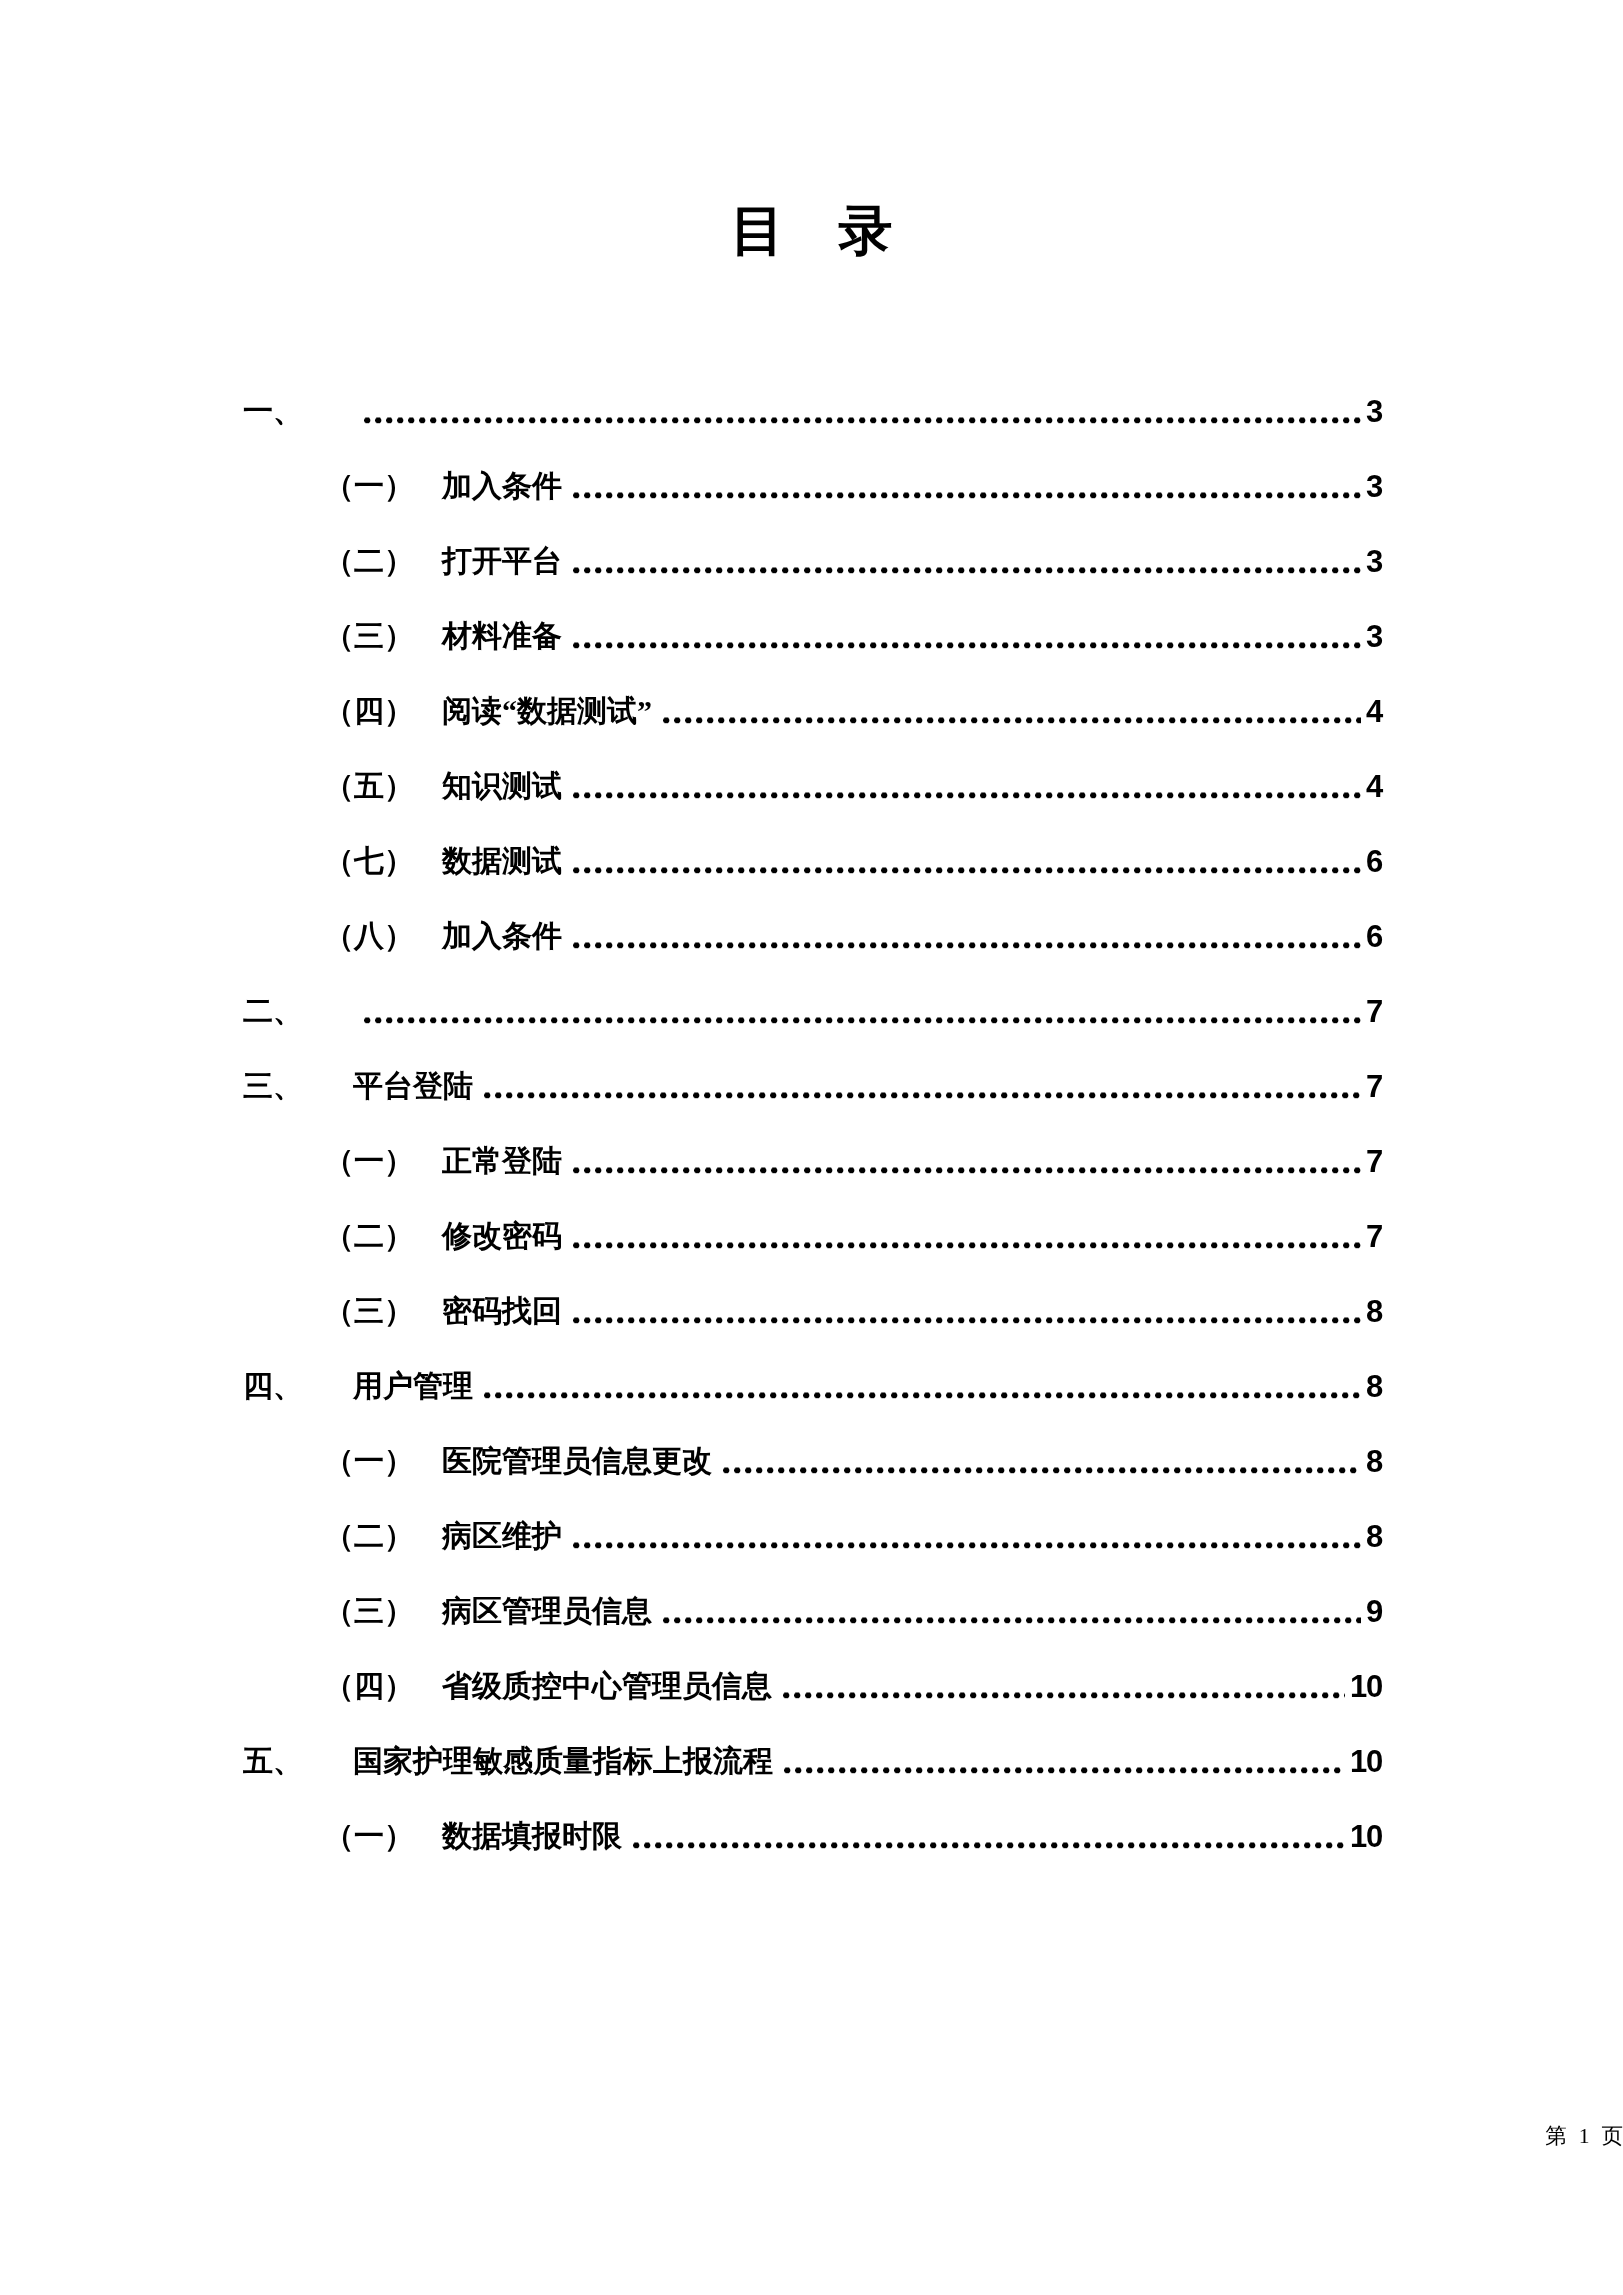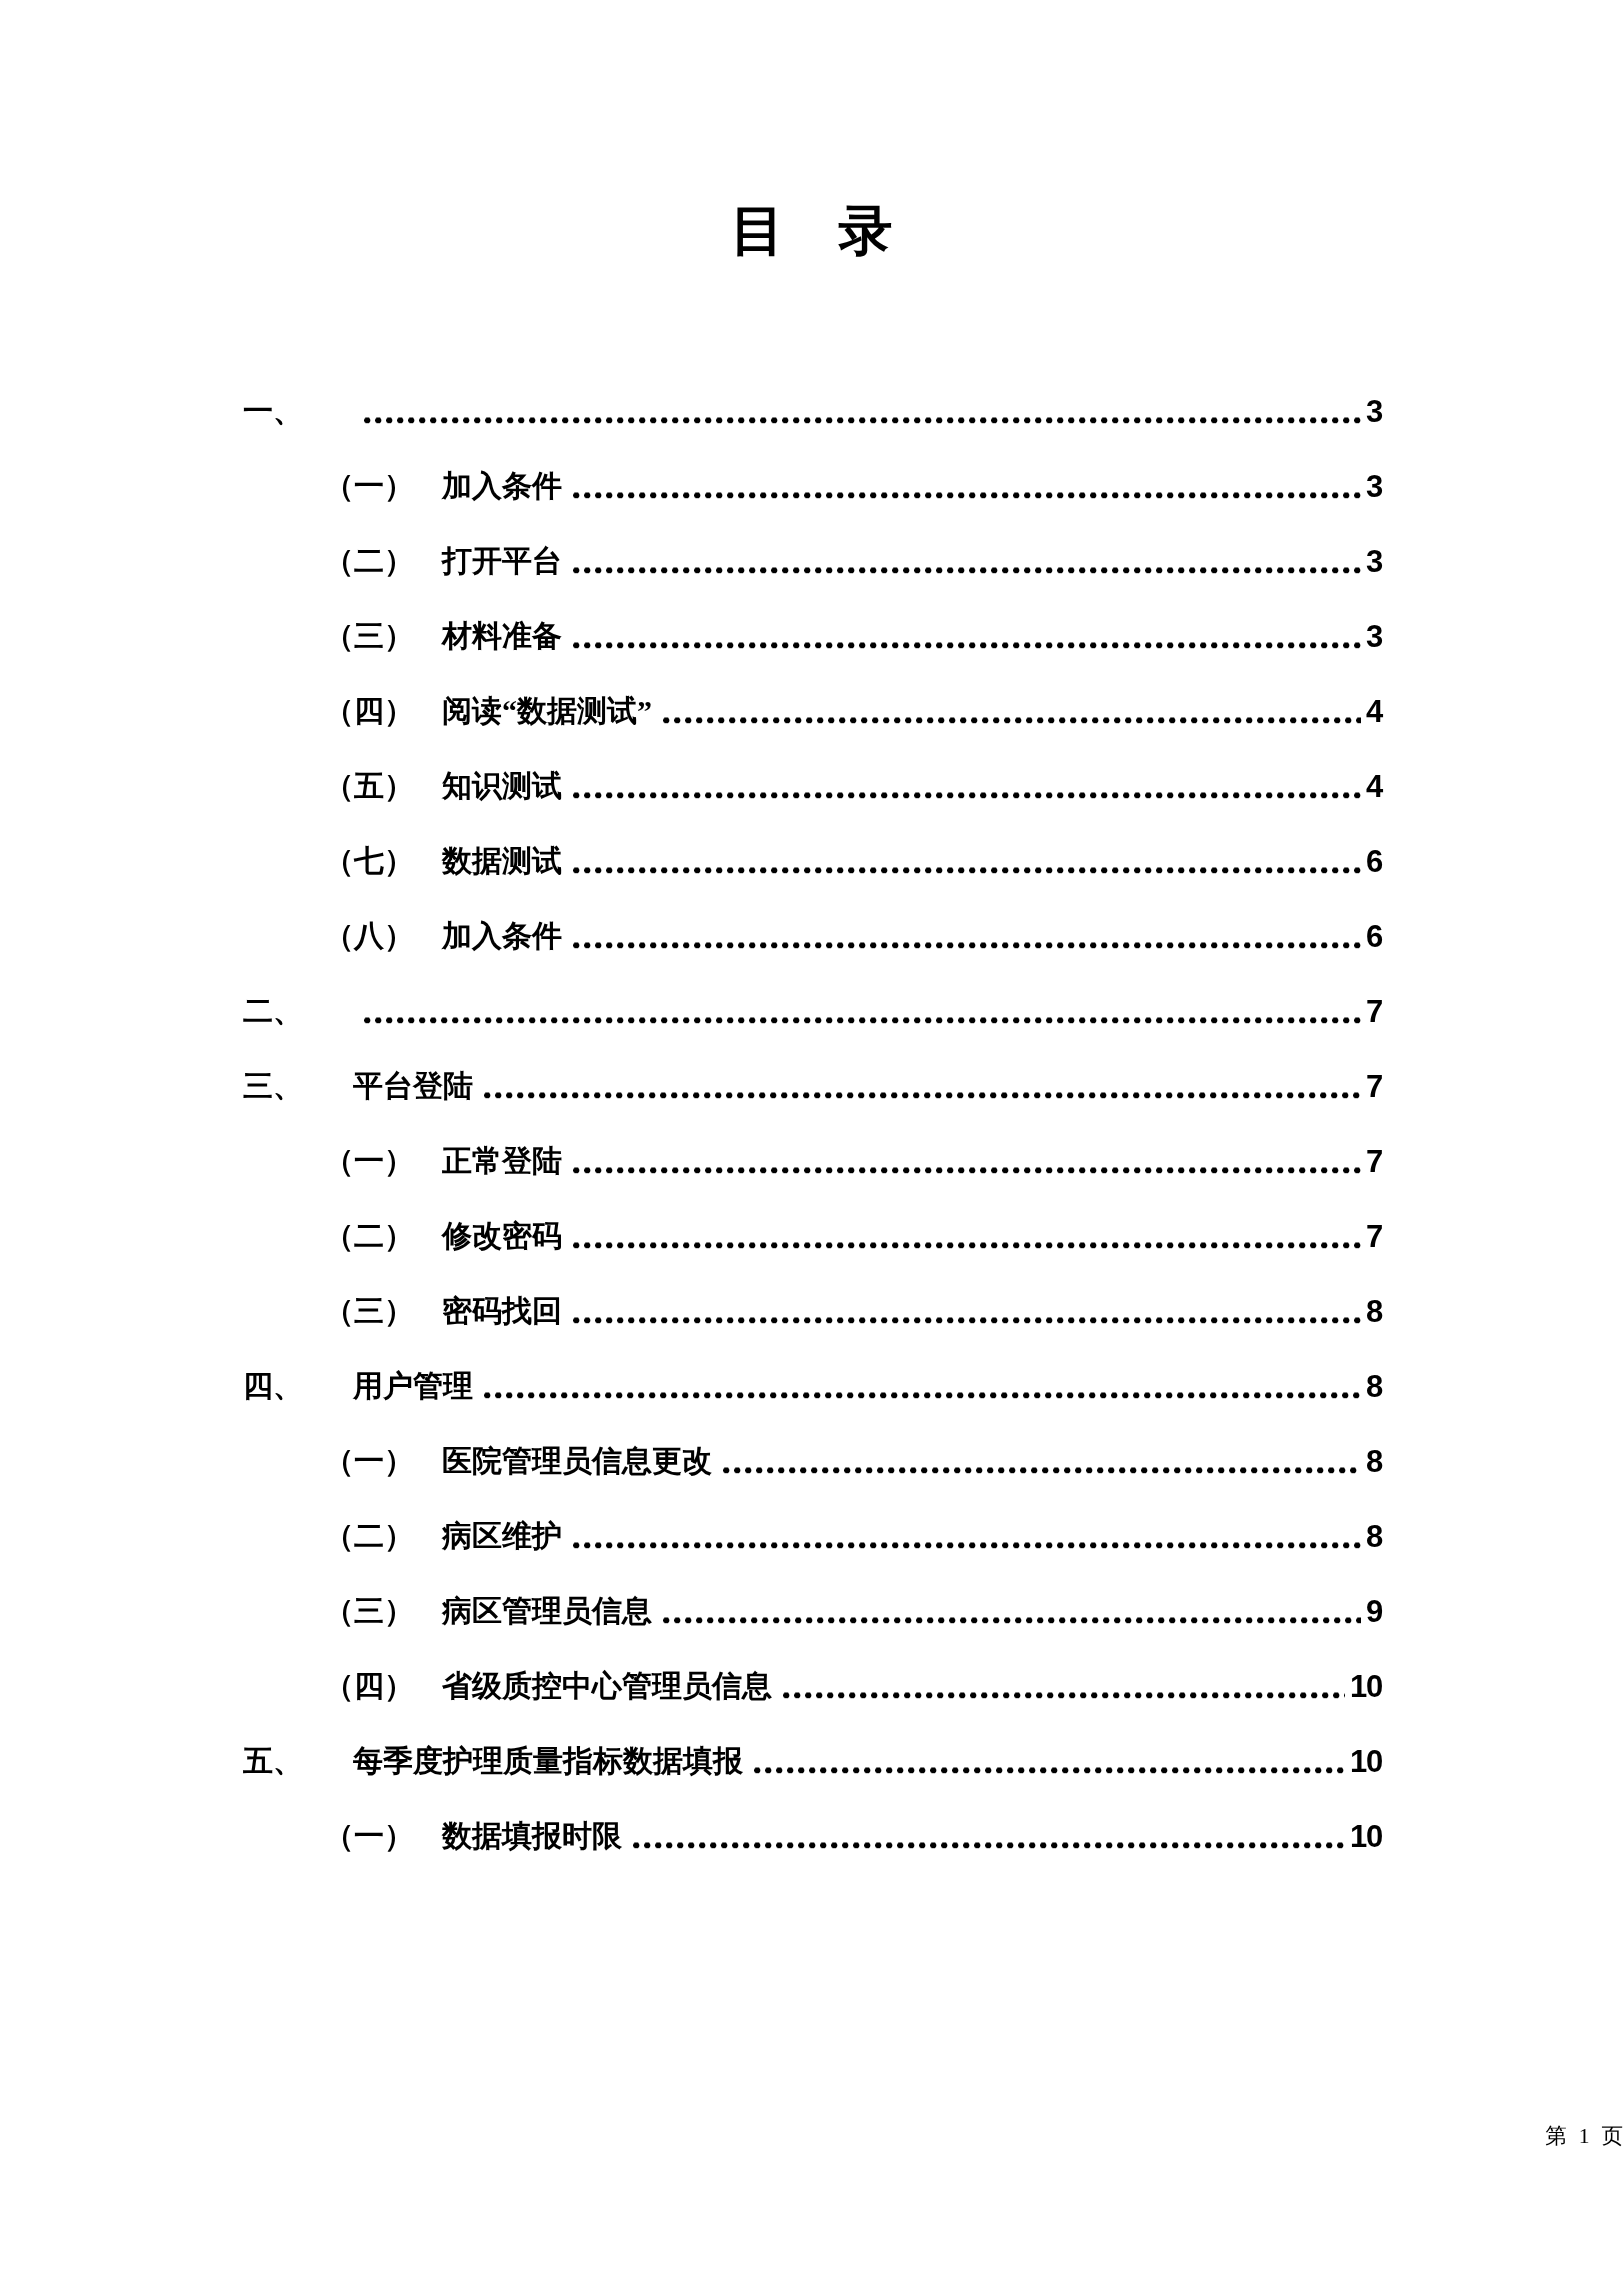--- a/index.html
+++ b/index.html
@@ -195,21 +195,21 @@
     <span class="pagenum">9</span>
   </div>
       <div class="toc-row level2">
     <span class="num">（四）</span>
     <span class="label">省级质控中心管理员信息</span>
     <span class="leader"></span>
     <span class="pagenum">10</span>
   </div>
       <div class="toc-row level1">
     <span class="num">五、</span>
-    <span class="label">每季度护理质量指标数据填报</span>
+    <span class="label">国家护理敏感质量指标上报流程</span>
     <span class="leader"></span>
     <span class="pagenum">10</span>
   </div>
       <div class="toc-row level2">
     <span class="num">（一）</span>
     <span class="label">数据填报时限</span>
     <span class="leader"></span>
     <span class="pagenum">10</span>
   </div>
     </div>

